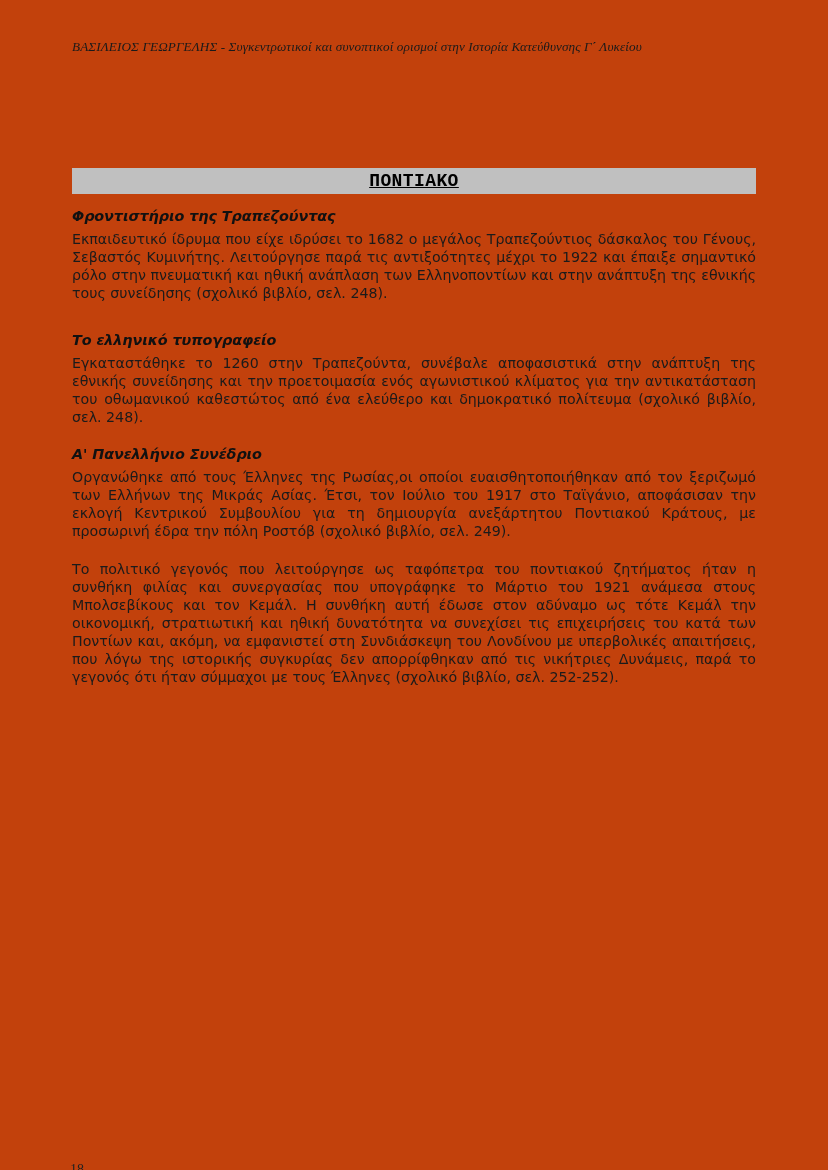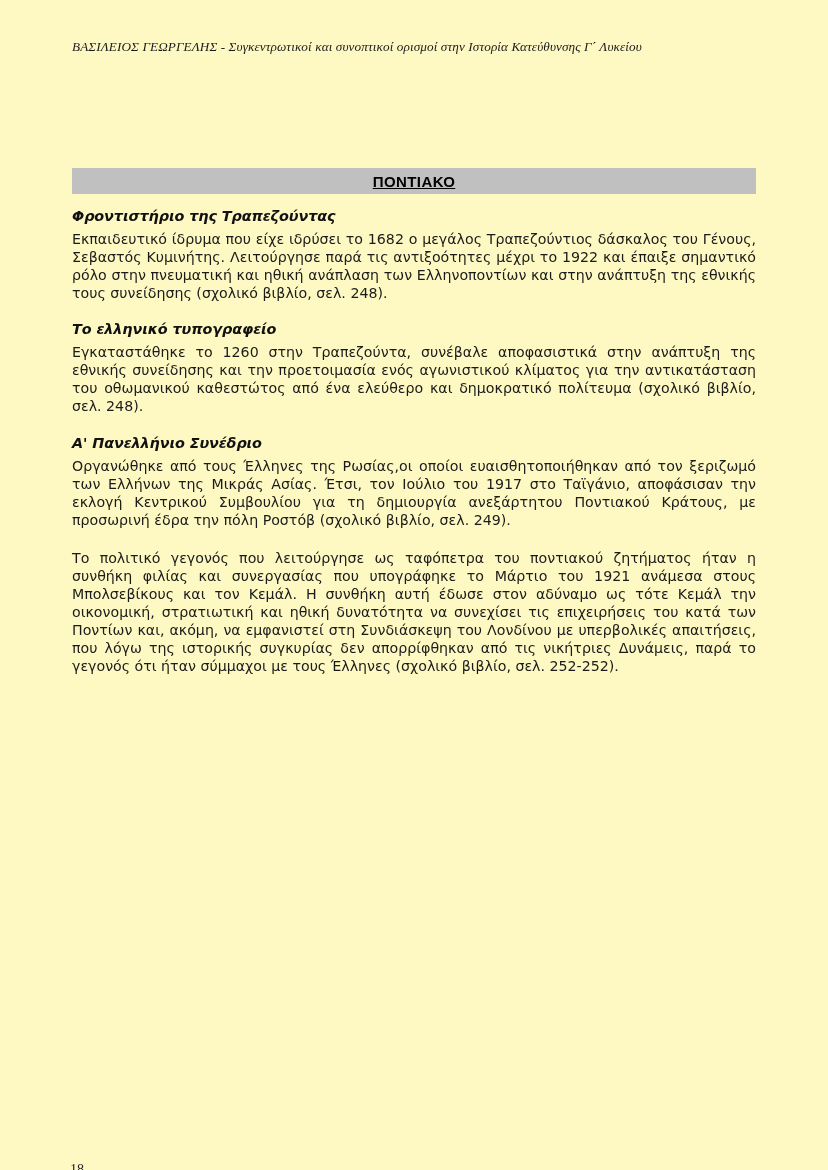--- a/index.html
+++ b/index.html
@@ -4,21 +4,21 @@
 <style>
   html, body {
     margin: 0;
     padding: 0;
     background: #ffffff;
   }
   .page {
     position: relative;
     width: 828px;
     height: 1170px;
-    background: #fef9c3;
+    background: #c2410c;
     overflow: hidden;
     box-sizing: border-box;
   }
 
   
   .doc-header {
     position: absolute;
     left: 72px;
     top: 38px;
     width: 684px;
@@ -43,23 +43,23 @@
   .banner {
     background: #c0c0c0;
     width: 684px;
     height: 26px;
     display: flex;
     align-items: center;
     justify-content: center;
     margin-bottom: 14px;
   }
   .banner-title {
-    font-family: Liberation Sans, sans-serif;
+    font-family: Liberation Mono, monospace;
     font-weight: bold;
-    font-size: 15px;
+    font-size: 18px;
     color: #000000;
     text-decoration: underline;
     letter-spacing: 0.4px;
   }
 
   
   .entry-heading {
     font-family: "DejaVu Sans", "Liberation Sans", sans-serif;
     font-weight: bold;
     font-style: italic;
@@ -78,21 +78,21 @@
     text-align: justify;
     text-justify: inter-word;
     margin: 0;
     hyphens: manual;
   }
 
   .entry {
     margin-bottom: 20px;
   }
   .entry.first {
-    margin-bottom: 19px;
+    margin-bottom: 30px;
   }
   .entry.spaced {
     margin-top: 10px;
   }
 
   
   .page-number {
     position: absolute;
     left: 70px;
     top: 1162px;

